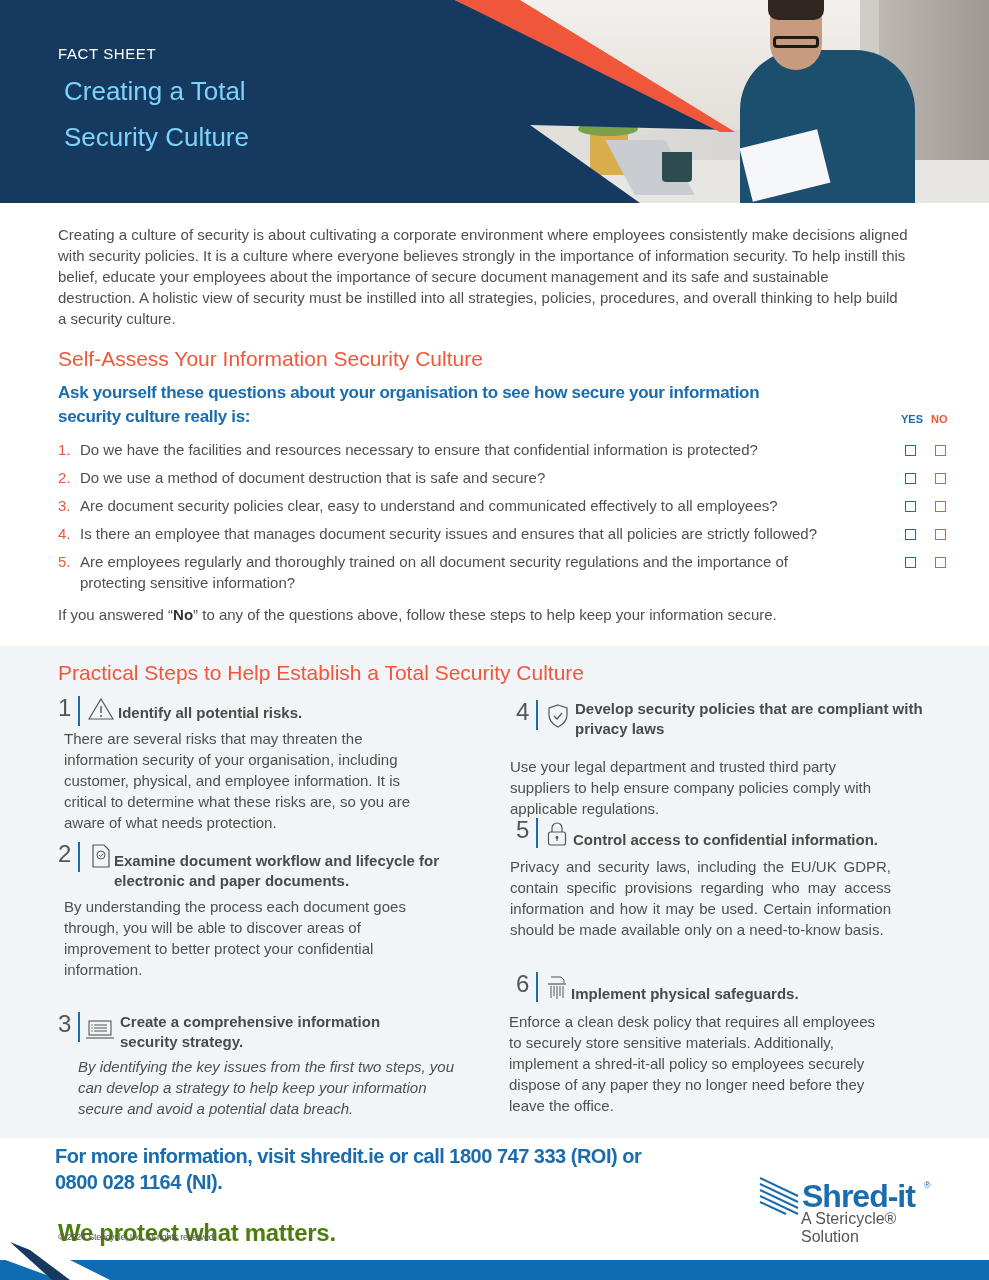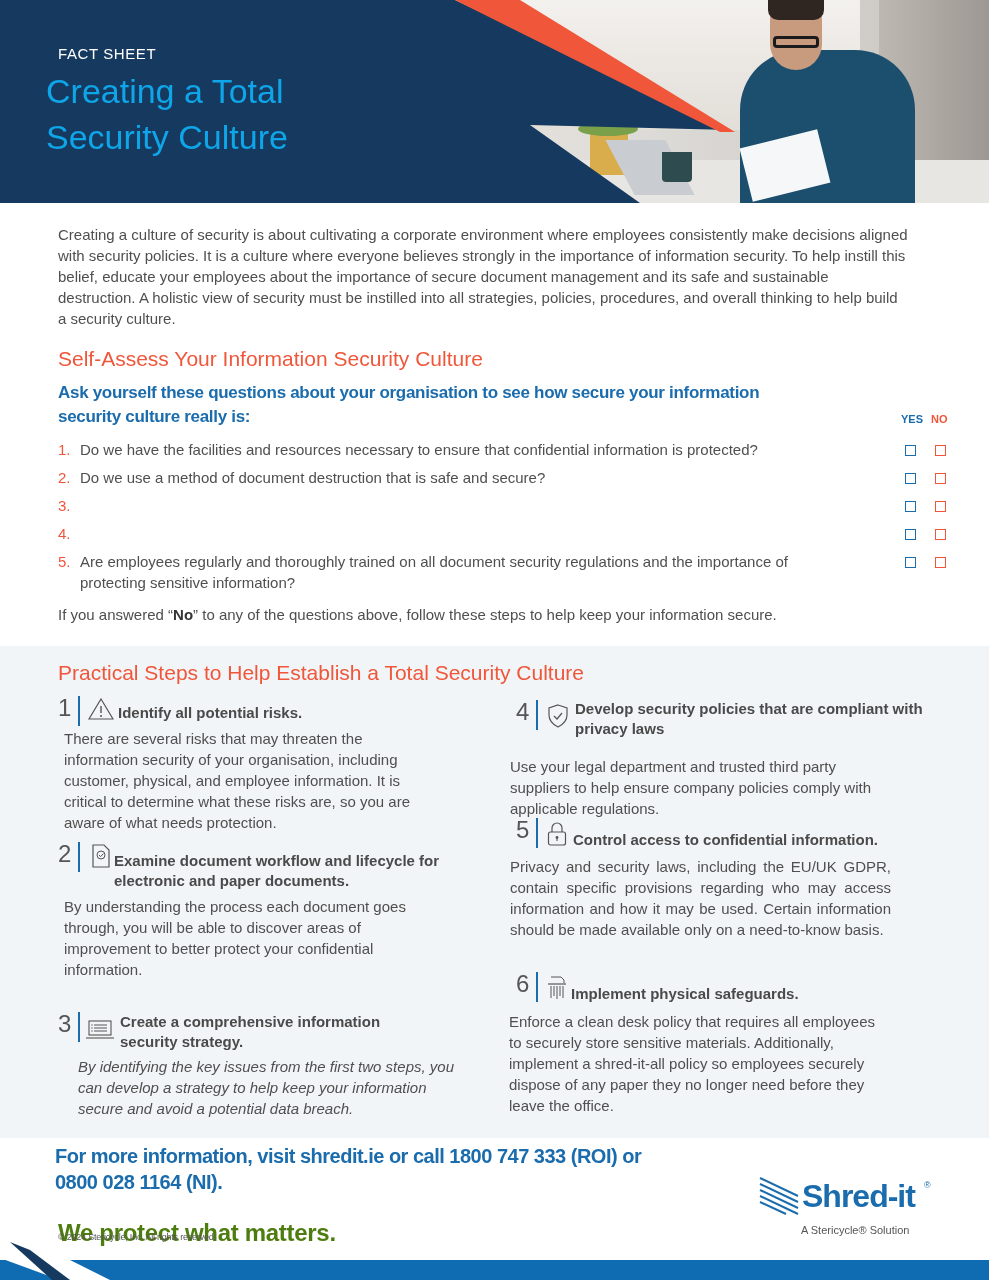--- a/index.html
+++ b/index.html
@@ -17,21 +17,21 @@
   .hero-photo .head { position:absolute; left:330px; top:0; width:52px; height:70px; background:#c89a7e; border-radius:20px 20px 26px 26px; }
   .hero-photo .hair { position:absolute; left:328px; top:0; width:56px; height:20px; background:#2f2622; border-radius:0 0 10px 10px; }
   .hero-photo .glasses { position:absolute; left:333px; top:36px; width:46px; height:12px; border:3px solid #1b1b1b; border-radius:4px; }
   .hero-photo .paper { position:absolute; left:305px; top:138px; width:80px; height:55px; background:#f6f7f9; transform:rotate(-14deg); }
   .hero-photo .pot { position:absolute; left:150px; top:133px; width:38px; height:42px; background:#d9ac4c; }
   .hero-photo .plant { position:absolute; left:138px; top:122px; width:60px; height:14px; background:#7aa04a; border-radius:50%; }
   .hero-photo .mug { position:absolute; left:222px; top:152px; width:30px; height:30px; background:#2e4c4f; border-radius:0 0 4px 4px; }
   .hero-photo .laptop { position:absolute; left:180px; top:140px; width:60px; height:55px; background:#c9cdd2; transform:skewX(28deg); }
   .hero-shape { position: absolute; left: 0; top: 0; width: 989px; height: 203px; }
   .eyebrow { position: absolute; left: 58px; top: 45px; font-size: 15px; color: #ffffff; letter-spacing: 0.6px; }
-  .title { position: absolute; left: 46px; top: 68px; font-size: 34px; line-height: 46px; color: #0ea5e9; font-weight: normal; }
+  .title { position: absolute; left: 64px; top: 68px; font-size: 26px; line-height: 46px; color: #7dd3fc; font-weight: normal; }
 
   
   .intro { position: absolute; left: 58px; top: 224px; width: 850px; font-size: 15px; line-height: 21px; color: #4f4f4f; }
 
   .h-orange { color: #f0563a; font-size: 21px; font-weight: normal; }
   .sec1-title { position: absolute; left: 58px; top: 347px; }
   .sec1-sub { position: absolute; left: 58px; top: 381px; width: 720px; font-size: 17px; line-height: 24px; color: #1a6cad; font-weight: bold; letter-spacing: -0.3px; }
 
   .yn-head { position: absolute; top: 413px; font-size: 11px; font-weight: bold; }
   .yn-yes { left: 901px; color: #1a6cad; text-align: center; }
@@ -58,21 +58,21 @@
   .step-title { position: absolute; font-size: 15px; line-height: 20px; font-weight: bold; color: #4a4a4a; }
   .step-body { position: absolute; font-size: 15px; line-height: 21px; color: #4f4f4f; }
 
   
   .footer-cta { position: absolute; left: 55px; top: 1143px; width: 600px; font-size: 20px; line-height: 26px; color: #1a6cad; font-weight: bold; letter-spacing: -0.5px; }
   .tagline { position: absolute; left: 58px; top: 1199px; font-size: 24px; font-weight: bold; color: #4d7c0f; letter-spacing: -0.3px; margin-top: 20px; }
   .copyright { position: absolute; left: 58px; top: 1232px; font-size: 9px; color: #555; letter-spacing: -0.2px; }
   .logo { position: absolute; left: 758px; top: 1176px; width: 190px; height: 64px; }
   .logo-word { position: absolute; left: 44px; top: 2px; font-size: 32px; font-weight: bold; color: #1a6cad; letter-spacing: -1px; }
   .logo-reg { position: absolute; left: 166px; top: 4px; font-size: 9px; color: #1a6cad; }
-  .logo-sub { position: absolute; left: 43px; top: 48px; font-size: 11px; color: #555; }
+  .logo-sub { position: absolute; left: 43px; top: 34px; font-size: 16px; color: #555; }
   .bottom-bar { position: absolute; left: 0; top: 1260px; width: 989px; height: 20px; background: #0f6cb3; }
   .bottom-shape { position: absolute; left: 0; top: 1240px; width: 120px; height: 40px; }
 </style>
 </head>
 <body>
 
 <div class="hero">
   <div class="hero-photo">
     <div class="window"></div>
     <div class="curtain"></div>
@@ -113,25 +113,27 @@
     <span class="chk chk-no"></span>
   </div>
   <div class="q-item">
     <span class="q-num">2.</span>
     <span class="q-text">Do we use a method of document destruction that is safe and secure?</span>
     <span class="chk chk-yes"></span>
     <span class="chk chk-no"></span>
   </div>
   <div class="q-item">
     <span class="q-num">3.</span>
+    <span class="q-text">Are document security policies clear, easy to understand and communicated effectively to all employees?</span>
     <span class="chk chk-yes"></span>
     <span class="chk chk-no"></span>
   </div>
   <div class="q-item">
     <span class="q-num">4.</span>
+    <span class="q-text">Is there an employee that manages document security issues and ensures that all policies are strictly followed?</span>
     <span class="chk chk-yes"></span>
     <span class="chk chk-no"></span>
   </div>
   <div class="q-item">
     <span class="q-num">5.</span>
     <span class="q-text">Are employees regularly and thoroughly trained on all document security regulations and the importance of protecting sensitive information?</span>
     <span class="chk chk-yes"></span>
     <span class="chk chk-no"></span>
   </div>
 </div>

